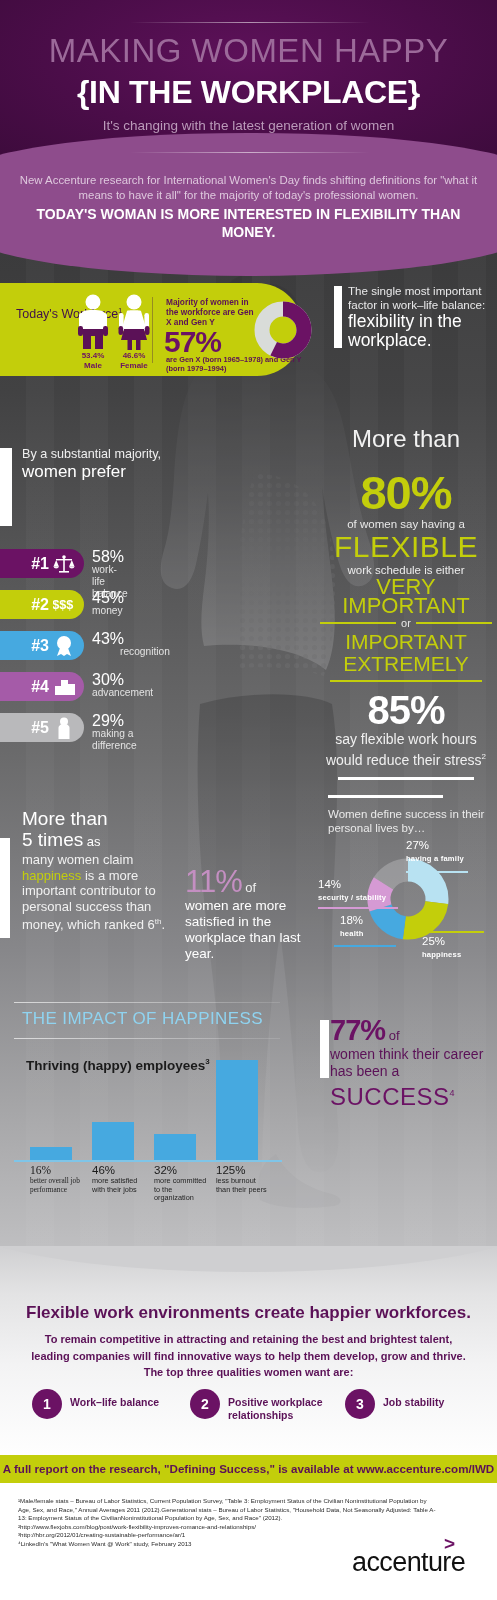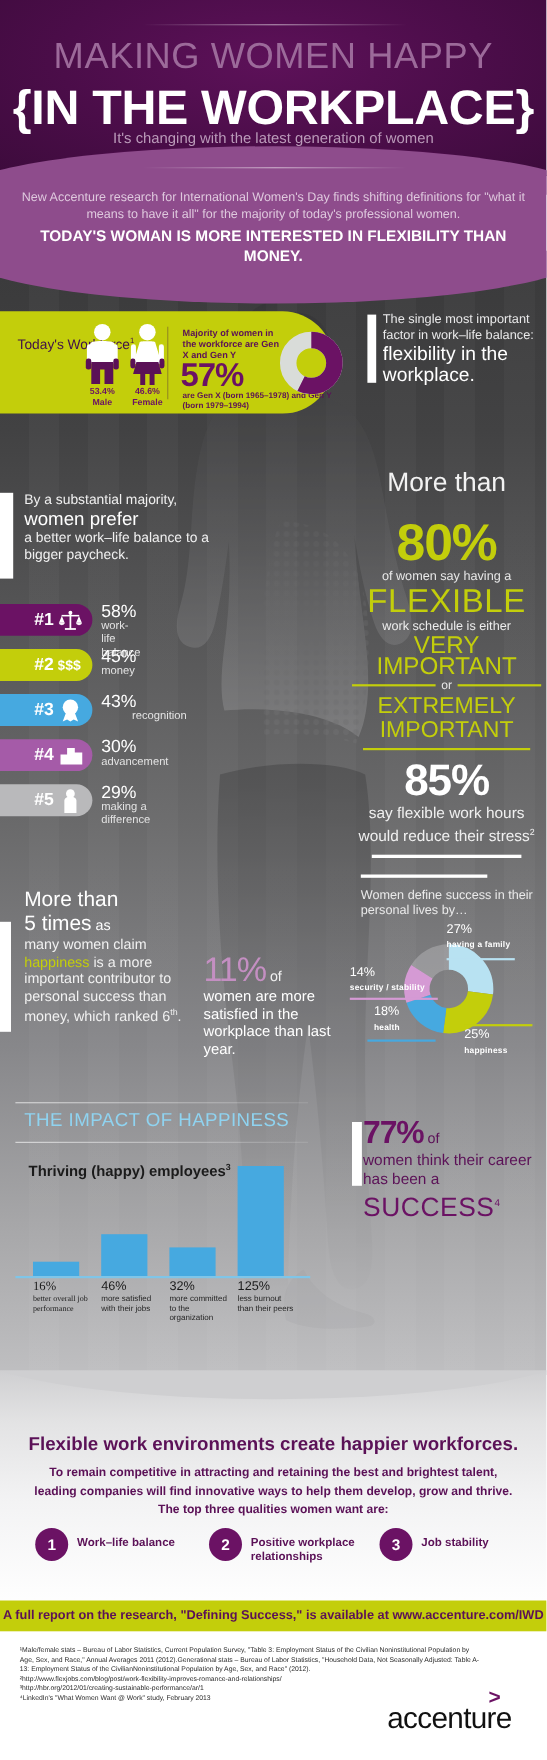--- a/index.html
+++ b/index.html
@@ -34,21 +34,21 @@
     position:absolute; left:130px; top:152px; width:240px; height:1px;
     background: linear-gradient(90deg, rgba(255,255,255,0) 0%, rgba(255,255,255,.55) 50%, rgba(255,255,255,0) 100%);
     z-index:4;
   }
   .title1 {
     position:absolute; left:0; top:32px; width:497px; text-align:center;
     font-size:33px; letter-spacing:0.5px; color:#9c6a9a; font-weight:400; z-index:3;
   }
   .title2 {
     position:absolute; left:0; top:74px; width:497px; text-align:center;
-    font-size:44px; letter-spacing:-0.3px; color:#ffffff; font-weight:bold; z-index:3;
+    font-size:32px; letter-spacing:-0.3px; color:#ffffff; font-weight:bold; z-index:3;
   }
   .subtitle {
     position:absolute; left:0; top:118px; width:497px; text-align:center;
     font-size:13.5px; color:#bb9bba; z-index:3;
   }
 
   .sub-band {
     position:absolute; left:0; top:155px; width:497px; height:97px;
     background:#8e4c8c; z-index:2;
   }
@@ -297,21 +297,20 @@
   <div class="bar-white" style="left:334px; top:286px; width:8px; height:62px; z-index:6;"></div>
   <div class="flex-callout">
     <div class="flex-small">The single most important factor in work–life balance:</div>
     <div class="flex-big">flexibility in the workplace.</div>
   </div>
 
   <div class="bar-white" style="left:0; top:448px; width:12px; height:78px; z-index:6;"></div>
   <div class="pref-block">
     <div class="pref-l1">By a substantial majority,</div>
     <div class="pref-l2">women prefer</div>
-    <div class="pref-l1">a better work–life balance to a bigger paycheck.</div>
   </div>
 
   <div class="rank-row" style="top:549px;">
     <div class="rank-pill" style="width:84px; background:#6b1264;">
       <span class="rank-num">#1</span>
       <span class="rank-icon">
         <svg width="22" height="20" viewBox="0 0 22 20">
             <g fill="#fff">
               <rect x="10.2" y="2" width="1.6" height="16"></rect>
               <rect x="6" y="17" width="10" height="1.6"></rect>
@@ -394,22 +393,22 @@
     <div class="t-80">80%</div>
     <div class="t-ofwomen">of women say having a</div>
     <div class="t-flexible">FLEXIBLE</div>
     <div class="t-worksched">work schedule is either</div>
     <div class="t-veryimp">VERY IMPORTANT</div>
     <div class="or-rule">
       <span class="ln"></span>
       <span class="or">or</span>
       <span class="ln"></span>
     </div>
+    <div class="t-extreme">IMPORTANT</div>
     <div class="t-extreme">EXTREMELY</div>
-    <div class="t-extreme">IMPORTANT</div>
     <div class="rule-yellow"></div>
     <div class="t-85">85%</div>
     <div class="t-85sub">
       <span>say flexible work hours would reduce their stress</span><sup>2</sup>
     </div>
     <div class="rule-white"></div>
   </div>
 
   <div class="bar-white" style="left:0; top:838px; width:10px; height:100px; z-index:6;"></div>
   <div class="five-block">

